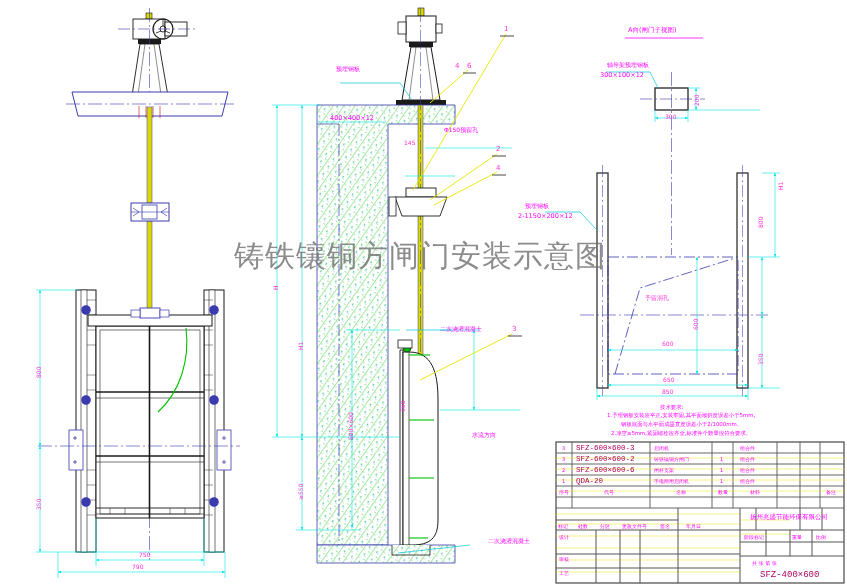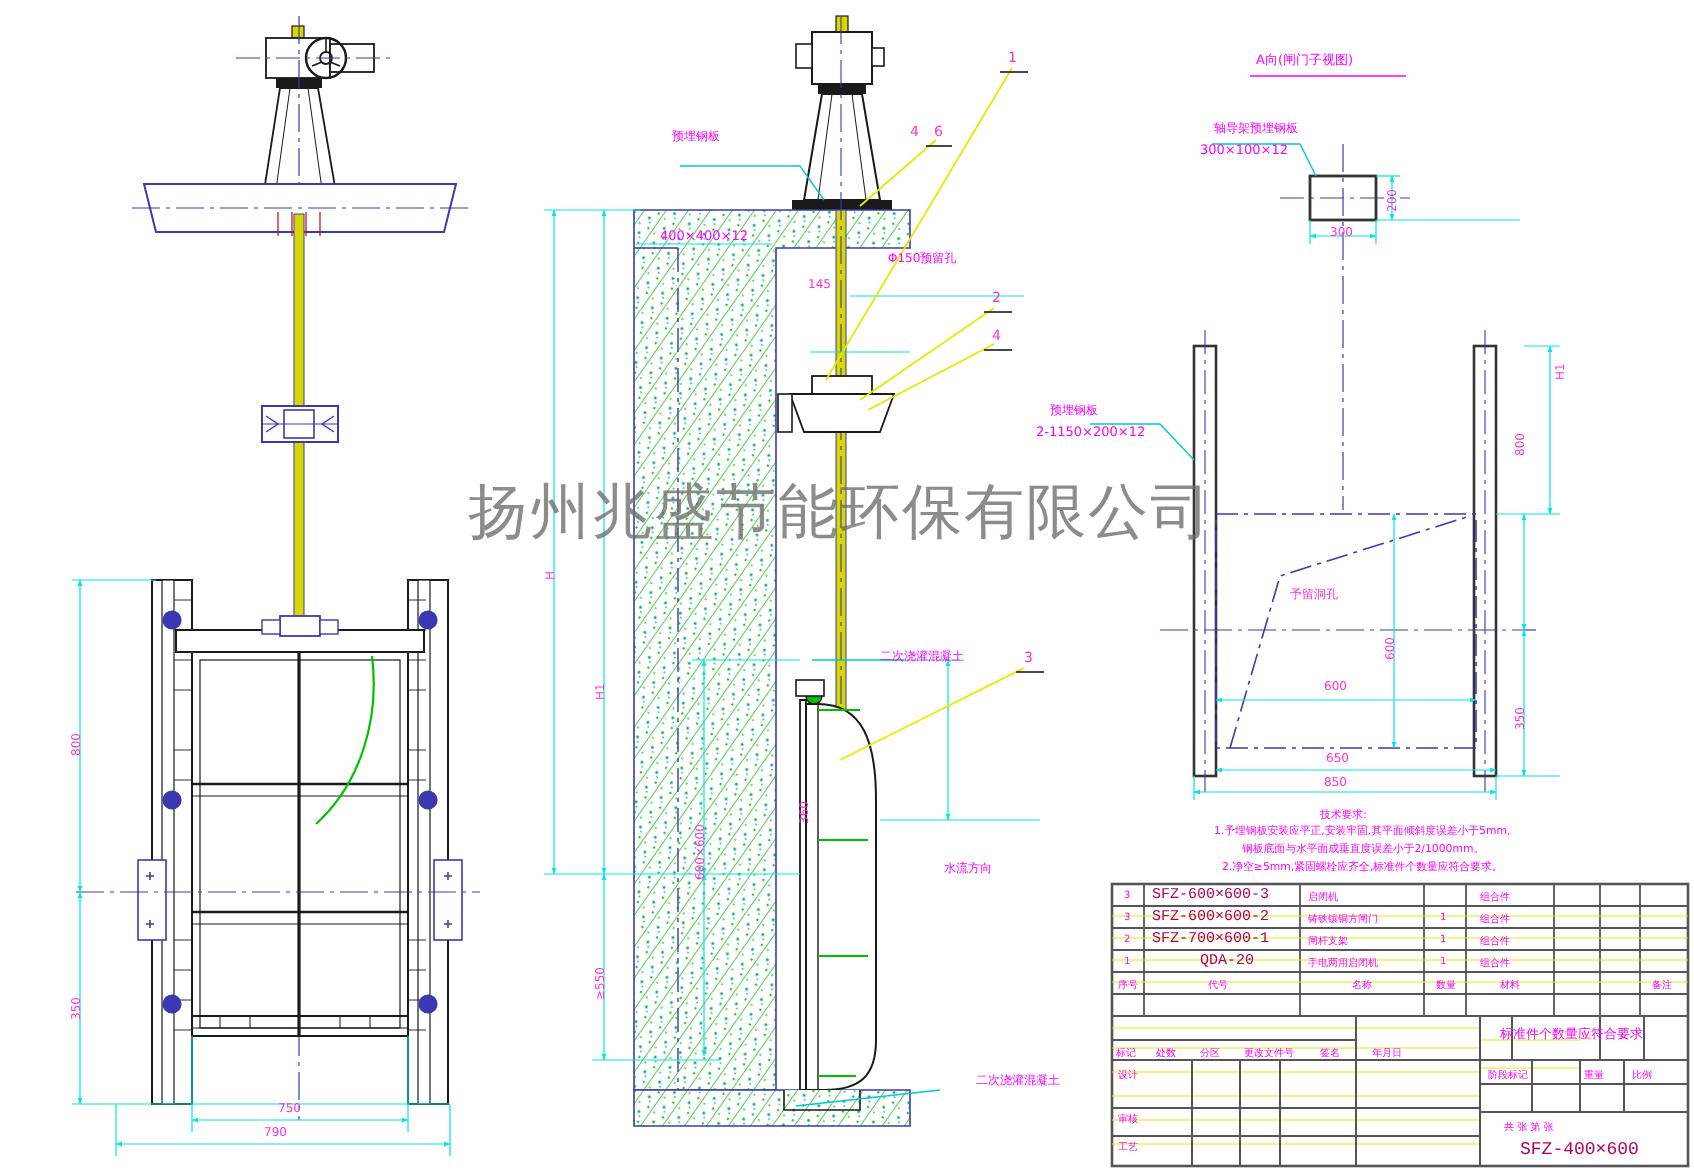--- a/index.html
+++ b/index.html
@@ -365,21 +365,21 @@
         <line x1="556" y1="520" x2="678" y2="520"></line>
       </g>
       <g stroke="#555" stroke-width="1">
         <line x1="756" y1="508" x2="756" y2="530"></line>
         <line x1="800" y1="508" x2="800" y2="530"></line>
         <line x1="822" y1="508" x2="822" y2="530"></line>
       </g>
     </g>
   </svg>
 
-  <div class="wm">扬州兆盛节能环保有限公司</div>
+  <div class="wm">铸铁镶铜方闸门安装示意图</div>
 
   <div class="lbl dim rot" style="left:36px;top:378px;">800</div>
   <div class="lbl dim rot" style="left:36px;top:510px;">350</div>
   <div class="lbl dim" style="left:139px;top:552px;">750</div>
   <div class="lbl dim" style="left:132px;top:564px;">790</div>
 
   <div class="lbl" style="left:336px;top:66px;">预埋钢板</div>
   <div class="lbl" style="left:330px;top:76px;font-size:6.5px;margin-top:39px;">400×400×12</div>
   <div class="lbl" style="left:444px;top:127px;">Φ150预留孔</div>
   <div class="lbl dim" style="left:404px;top:140px;">145</div>
@@ -427,27 +427,27 @@
   <div class="tb" style="left:720px;top:445px;"></div>
   <div class="tb" style="left:740px;top:445px;">组合件</div>
 
   <div class="tb" style="left:562px;top:456px;">3</div>
   <div class="tb tbcode" style="left:576px;top:455px;">SFZ-600×600-2</div>
   <div class="tb" style="left:654px;top:456px;">铸铁镶铜方闸门</div>
   <div class="tb" style="left:720px;top:456px;">1</div>
   <div class="tb" style="left:740px;top:456px;">组合件</div>
 
   <div class="tb" style="left:562px;top:467px;">2</div>
-  <div class="tb tbcode" style="left:576px;top:466px;">SFZ-700×600-1</div>
+  <div class="tb tbcode" style="left:576px;top:466px;">SFZ-600×600-6</div>
   <div class="tb" style="left:654px;top:467px;">闸杆支架</div>
   <div class="tb" style="left:720px;top:467px;">1</div>
   <div class="tb" style="left:740px;top:467px;">组合件</div>
 
   <div class="tb" style="left:562px;top:478px;">1</div>
-  <div class="tb tbcode" style="left:576px;top:477px;margin-left:24px;">QDA-20</div>
+  <div class="tb tbcode" style="left:576px;top:477px;">QDA-20</div>
   <div class="tb" style="left:654px;top:478px;">手电两用启闭机</div>
   <div class="tb" style="left:720px;top:478px;">1</div>
   <div class="tb" style="left:740px;top:478px;">组合件</div>
 
   <div class="tb" style="left:559px;top:489px;">序号</div>
   <div class="tb" style="left:604px;top:489px;">代号</div>
   <div class="tb" style="left:676px;top:489px;">名称</div>
   <div class="tb" style="left:718px;top:489px;">数量</div>
   <div class="tb" style="left:750px;top:489px;">材料</div>
   <div class="tb" style="left:826px;top:489px;">备注</div>
@@ -461,16 +461,16 @@
 
   <div class="tb" style="left:559px;top:534px;">设计</div>
   <div class="tb" style="left:559px;top:556px;">审核</div>
   <div class="tb" style="left:559px;top:570px;">工艺</div>
 
   <div class="tb" style="left:744px;top:534px;">阶段标记</div>
   <div class="tb" style="left:792px;top:534px;">重量</div>
   <div class="tb" style="left:816px;top:534px;">比例</div>
   <div class="tb" style="left:752px;top:560px;">共 张 第 张</div>
 
-  <div class="tb tbtitle" style="left:750px;top:513px;">标准件个数量应符合要求</div>
+  <div class="tb tbtitle" style="left:750px;top:513px;">扬州兆盛节能环保有限公司</div>
   <div class="tb tbcode" style="left:760px;top:570px;font-size:9px;">SFZ-400×600</div>
 
 </div>
 
 </body></html>

